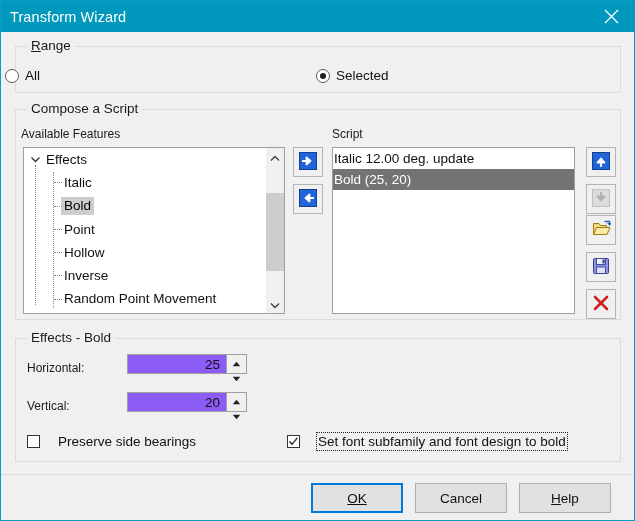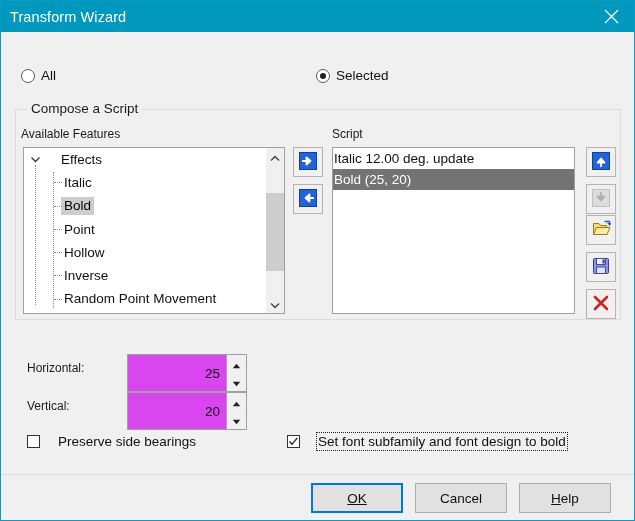--- a/index.html
+++ b/index.html
@@ -126,21 +126,20 @@
     bottom: 0;
     overflow: hidden;
   }
   .tree-row {
     position: relative;
     height: 23.3px;
     display: flex;
     align-items: center;
     white-space: nowrap;
     cursor: pointer;
-    gap: 15px;
   }
   .tree-text {
     font-size: 13.5px;
     color: #101010;
     padding: 1px 3px 2px 3px;
   }
   .tree-text.sel {
     background: #cdcdcd;
     color: #000000;
   }
@@ -211,23 +210,23 @@
     align-items: center;
     justify-content: center;
     cursor: pointer;
   }
   .toolbtn.disabled { cursor: default; }
 
   
   .spinwrap {
     position: absolute;
     box-sizing: border-box;
-    height: 38px;
+    height: 20px;
     border: 1px solid #a0a0a0;
-    background: #d946ef;
+    background: #8b5cf6;
     display: flex;
     align-items: stretch;
   }
   .spin-input {
     flex: 1 1 auto;
     border: none;
     outline: none;
     background: transparent;
     text-align: right;
     font-family: "Liberation Sans", sans-serif;
@@ -317,22 +316,25 @@
     <div id="close-button">
       <span>
         <svg width="15" height="15" viewBox="0 0 15 15">
           <line x1="1" y1="1" x2="14" y2="14" stroke="#ffffff" stroke-width="1.3"></line>
           <line x1="14" y1="1" x2="1" y2="14" stroke="#ffffff" stroke-width="1.3"></line>
         </svg>
       </span>
     </div>
   </div>
 
-
-  <div class="radio-row" style="left:20px; top:67px;justify-content:center;">
+  <div class="groupbox" style="left:14px; top:45px; width:606px; height:47px;">
+    <span class="group-label"><span class="acc">R</span><span>ange</span></span>
+  </div>
+
+  <div class="radio-row" style="left:4px; top:67px;justify-content:center;">
     <span class="radio-mark"></span>
     <span class="radio-label">All</span>
   </div>
 
   <div class="radio-row" style="left:315px; top:67px;">
     <span class="radio-mark checked"></span>
     <span class="radio-label">Selected</span>
   </div>
 
   <div class="groupbox" style="left:14px; top:108px; width:606px; height:211px;">
@@ -479,20 +481,23 @@
 
   <div class="toolbtn" style="left:585px; top:288px;">
     <span>
       <svg width="18" height="18" viewBox="0 0 18 18">
         <line x1="3" y1="3" x2="15" y2="15" stroke="#cc2222" stroke-width="2.6" stroke-linecap="round"></line>
         <line x1="15" y1="3" x2="3" y2="15" stroke="#cc2222" stroke-width="2.6" stroke-linecap="round"></line>
       </svg>
     </span>
   </div>
 
+  <div class="groupbox" style="left:14px; top:337px; width:606px; height:124px;">
+    <span class="group-label">Effects - Bold</span>
+  </div>
 
   <div class="static-label" style="left:26px; top:360px;">Horizontal:</div>
 
   <div class="spinwrap" style="left:126px; top:353px; width:120px;">
     <input class="spin-input" type="text" value="25" style="">
     <div class="spin-btns">
       <div>
         <span>
           <svg width="9" height="6" viewBox="0 0 9 6">
               <polygon points="4.5,0.8 8.2,5.2 0.8,5.2" fill="#202020"></polygon>

